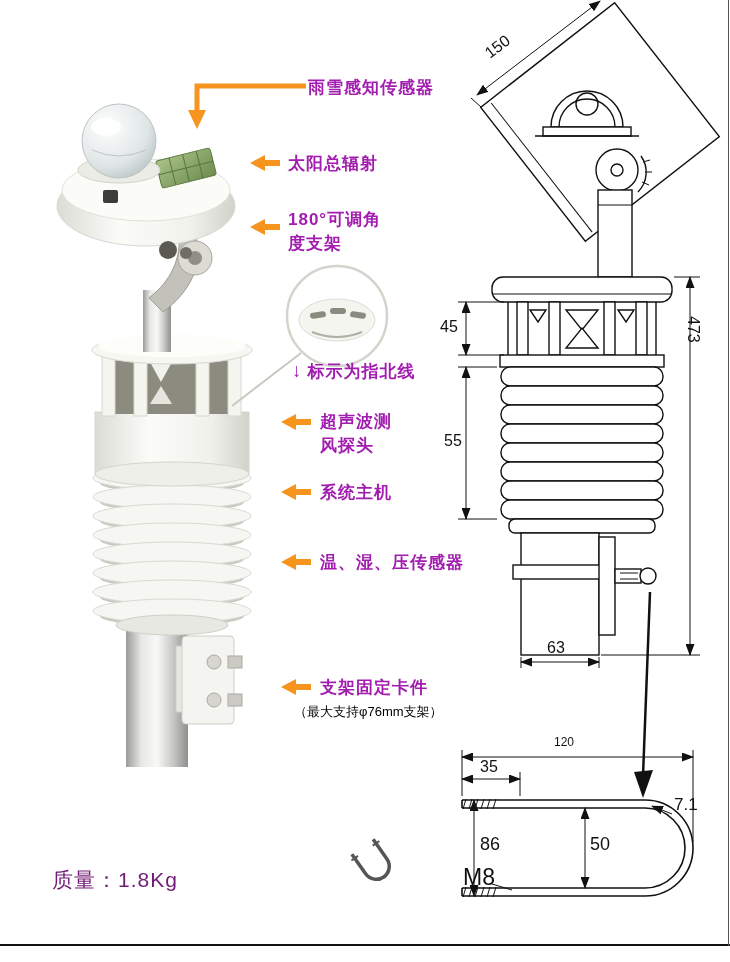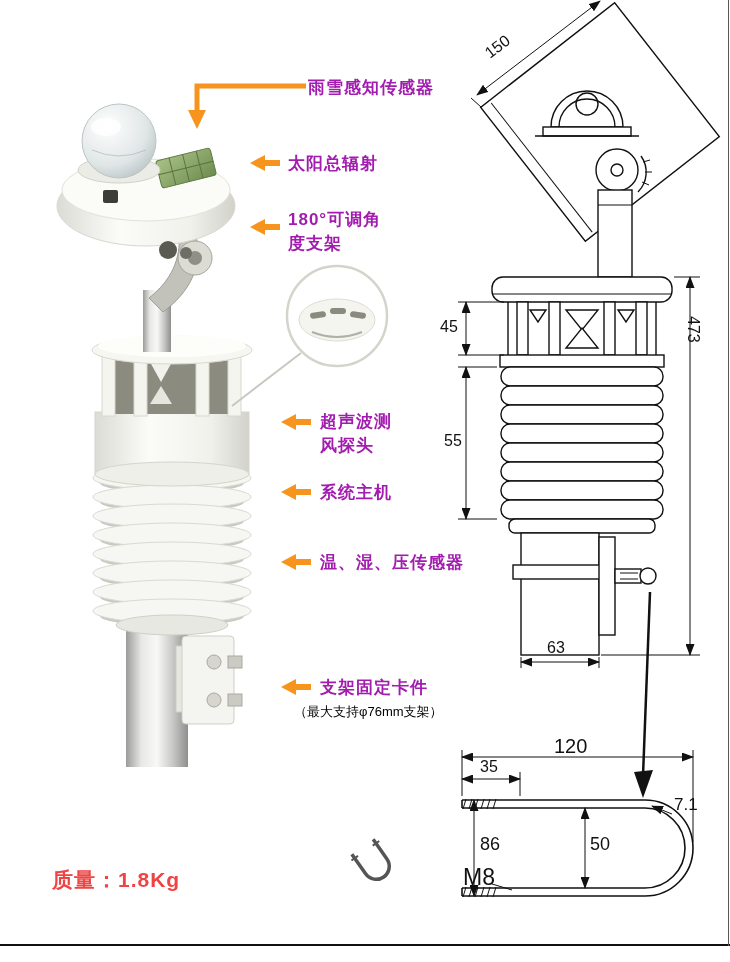--- a/index.html
+++ b/index.html
@@ -6,21 +6,21 @@
   html,body{background:#ffffff}
   .page{position:relative;width:730px;height:962px;background:#fff;
         font-family:"Liberation Sans",sans-serif;overflow:hidden}
   .art{position:absolute;left:0;top:0}
   .lbl{position:absolute;font-weight:bold;font-size:17px;color:#a21caf;
        white-space:nowrap;letter-spacing:1px}
   .lbl-sm{position:absolute;font-size:13px;color:#000000;white-space:nowrap}
   .dim{position:absolute;font-size:16px;color:#111;white-space:nowrap}
   .rot90{transform:rotate(90deg);transform-origin:0 0}
   .rotEdge{transform:rotate(-37deg);transform-origin:0 50%}
-  .footer-line{position:absolute;font-weight:bold;font-size:21px;color:#ef4444;letter-spacing:1px}
+  .footer-line{position:absolute;font-weight:normal;font-size:21px;color:#701a75;letter-spacing:1px}
   .downarrow{font-weight:bold;font-size:19px;margin-right:5px}
   .rule-bottom{position:absolute;left:0;top:944px;width:730px;height:2px;background:#111}
   .rule-right{position:absolute;left:728px;top:0;width:1px;height:946px;background:#555}
 </style>
 </head>
 <body>
 
 <div class="page">
 
   <svg class="art" width="730" height="962" viewBox="0 0 730 962" xmlns="http://www.w3.org/2000/svg">
@@ -266,33 +266,36 @@
         <line x1="356" y1="849" x2="364" y2="849" stroke-width="2"></line>
         <line x1="382" y1="849" x2="390" y2="849" stroke-width="2"></line>
       </g>
     </g>
   </svg>
 
   <div class="lbl" style="left:308px;top:76px">雨雪感知传感器</div>
   <div class="lbl" style="left:288px;top:152px">太阳总辐射</div>
   <div class="lbl" style="left:288px;top:208px">180°可调角</div>
   <div class="lbl" style="left:288px;top:232px">度支架</div>
+  <div class="lbl" style="left:292px;top:360px">
+    <span class="downarrow">↓</span><span>标示为指北线</span>
+  </div>
   <div class="lbl" style="left:320px;top:410px">超声波测</div>
   <div class="lbl" style="left:320px;top:434px">风探头</div>
   <div class="lbl" style="left:320px;top:481px">系统主机</div>
   <div class="lbl" style="left:320px;top:551px">温、湿、压传感器</div>
   <div class="lbl" style="left:320px;top:676px">支架固定卡件</div>
   <div class="lbl-sm" style="left:294px;top:703px">（最大支持φ76mm支架）</div>
 
   <div class="dim rotEdge" style="left:487px;top:46px">150</div>
   <div class="dim" style="left:440px;top:318px">45</div>
   <div class="dim" style="left:444px;top:432px">55</div>
   <div class="dim rot90" style="left:702px;top:316px">473</div>
   <div class="dim" style="left:547px;top:639px">63</div>
-  <div class="dim" style="left:554px;top:735px;font-size:20px">120</div>
+  <div class="dim" style="left:554px;top:735px;font-size:12px">120</div>
   <div class="dim" style="left:480px;top:758px">35</div>
   <div class="dim" style="left:674px;top:795px;font-size:17px">7.1</div>
   <div class="dim" style="left:480px;top:834px;font-size:18px">86</div>
   <div class="dim" style="left:590px;top:834px;font-size:18px">50</div>
   <div class="dim" style="left:463px;top:864px;font-size:23px">M8</div>
 
   <div class="footer-line" style="left:52px;top:866px">质量：1.8Kg</div>
 
   <div class="rule-bottom"></div>
   <div class="rule-right"></div>

